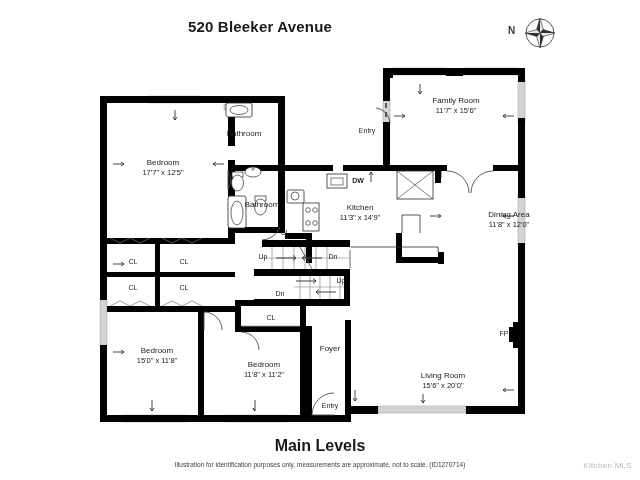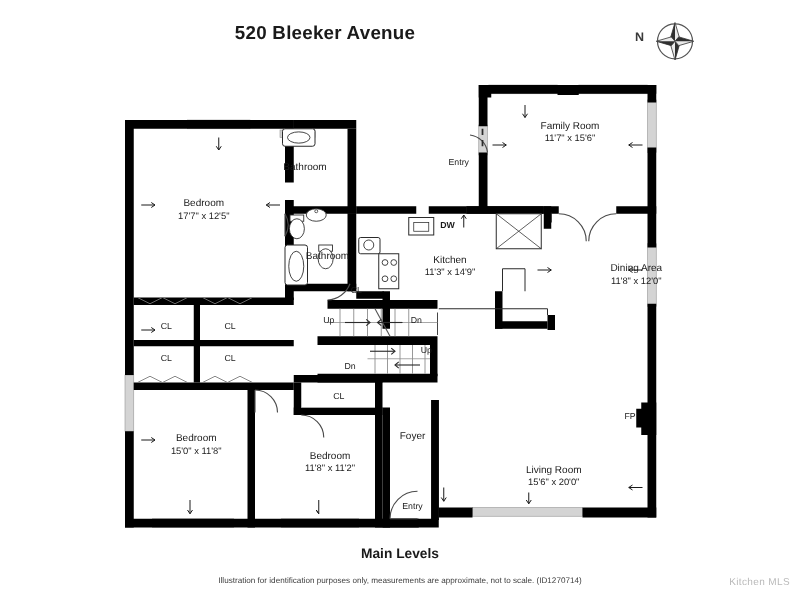--- a/index.html
+++ b/index.html
@@ -65,21 +65,21 @@
     white-space: nowrap;
     transform: translateX(-50%);
     text-align: center;
   }
   #footer-title {
     position: absolute;
     left: 0;
     top: 437px;
     width: 640px;
     text-align: center;
-    font-size: 11px;
+    font-size: 16px;
     font-weight: bold;
   }
   #footer-note {
     position: absolute;
     left: 0;
     top: 461px;
     width: 640px;
     text-align: center;
     font-size: 6.5px;
     color: #3d3d3d;

